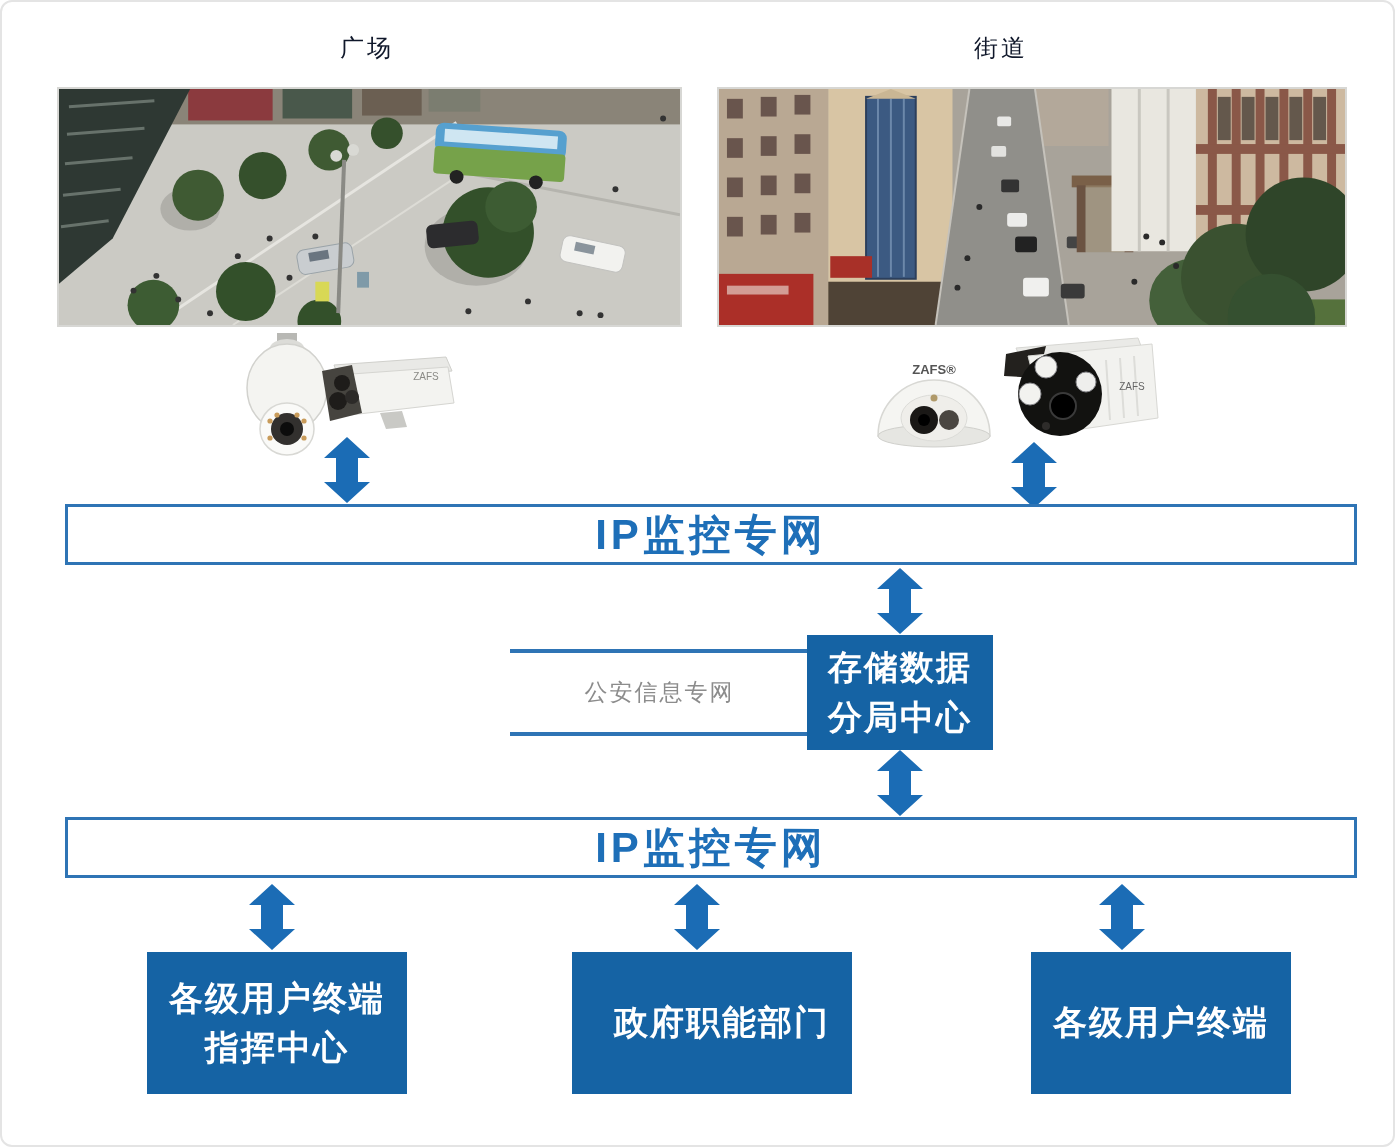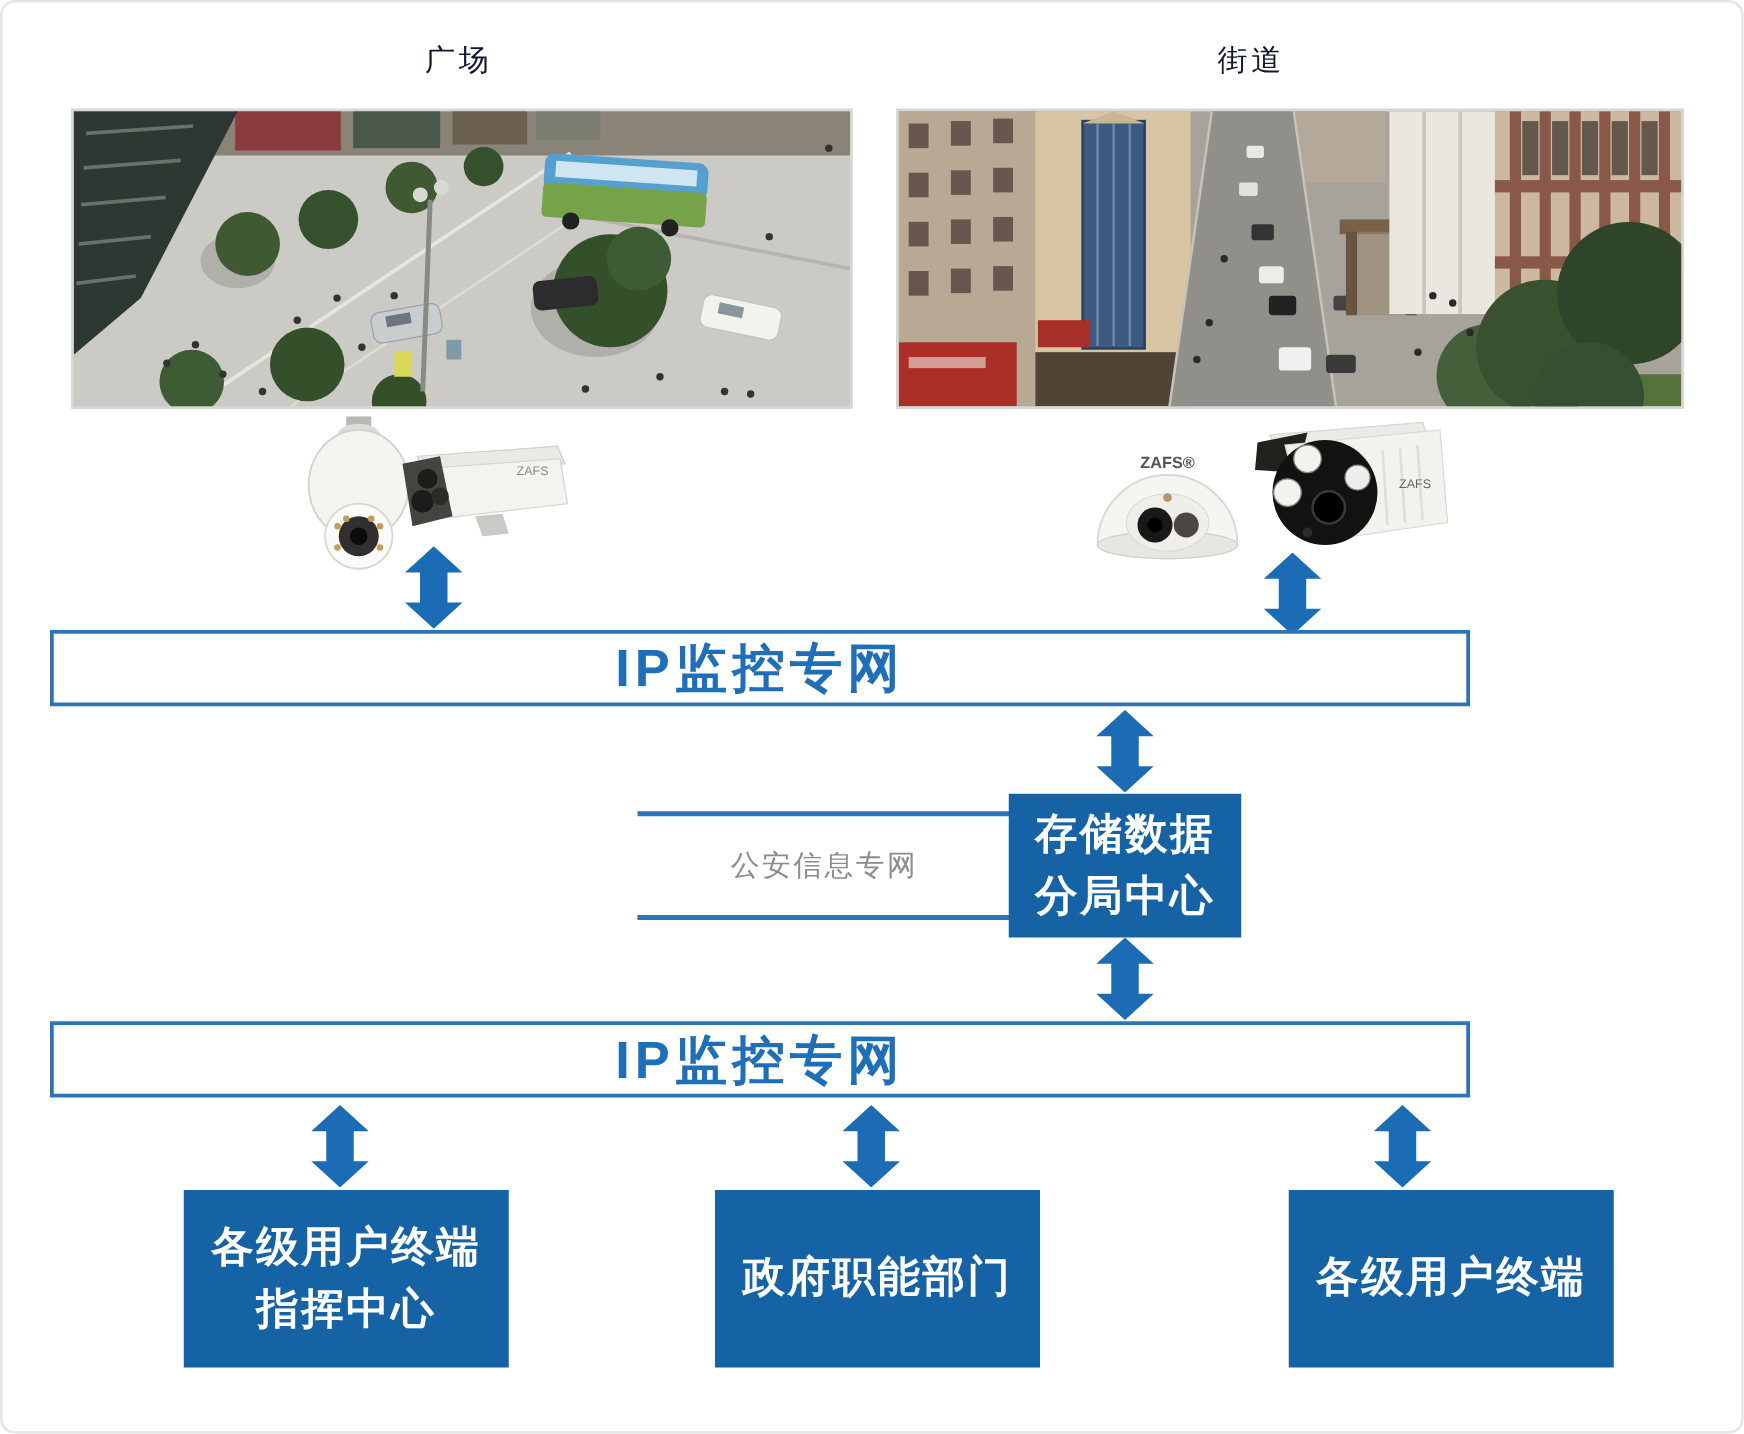--- a/index.html
+++ b/index.html
@@ -13,21 +13,21 @@
     font-size:24px;color:#0f172a;letter-spacing:3px;
   }
   .photo{
     position:absolute;top:85px;height:240px;border:2px solid #d7d7d4;
     box-sizing:border-box;background:#c8c7c1;
   }
   .photo svg{display:block;width:100%;height:100%;}
   .cam-svg{position:absolute;}
   .dbl-arrow{position:absolute;width:46px;height:66px;}
   .ip-bar{
-    position:absolute;left:38px;width:1136px;height:61px;background:#ffffff;
+    position:absolute;left:63px;width:1292px;height:61px;background:#ffffff;
     border:3px solid #2e74b5;box-sizing:border-box;
     display:flex;align-items:center;justify-content:center;
   }
   .ip-bar span{font-size:42px;font-weight:bold;color:#1e6fb8;letter-spacing:4px;}
   .bluebox{
     position:absolute;background:#1563a4;color:#ffffff;font-weight:bold;
     display:flex;flex-direction:column;align-items:center;justify-content:center;
     text-align:center;
   }
   #police-box{left:322px;top:635px;width:188px;height:108px;font-size:37px;letter-spacing:2px;}
@@ -38,21 +38,21 @@
     box-sizing:border-box;background:#ffffff;
     display:flex;align-items:center;justify-content:center;
   }
   .connector span{font-size:23px;color:#8c8c8c;letter-spacing:2px;}
   .terminal{
     position:absolute;top:950px;width:260px;height:142px;background:#1563a4;
     color:#fff;font-weight:bold;font-size:34px;line-height:1.45;letter-spacing:2px;
     display:flex;flex-direction:column;align-items:center;justify-content:center;text-align:center;
   }
   #terminal-1{left:145px;}
-  #terminal-2{left:570px;}
+  #terminal-2{left:570px;padding-left:20px;}
   #terminal-3{left:1029px;align-items:center;}
 </style>
 </head>
 <body>
 
 <div class="canvas">
 
   <div class="scene-label" style="left:280px;">广场</div>
   <div class="scene-label" style="left:914px;">街道</div>
 

